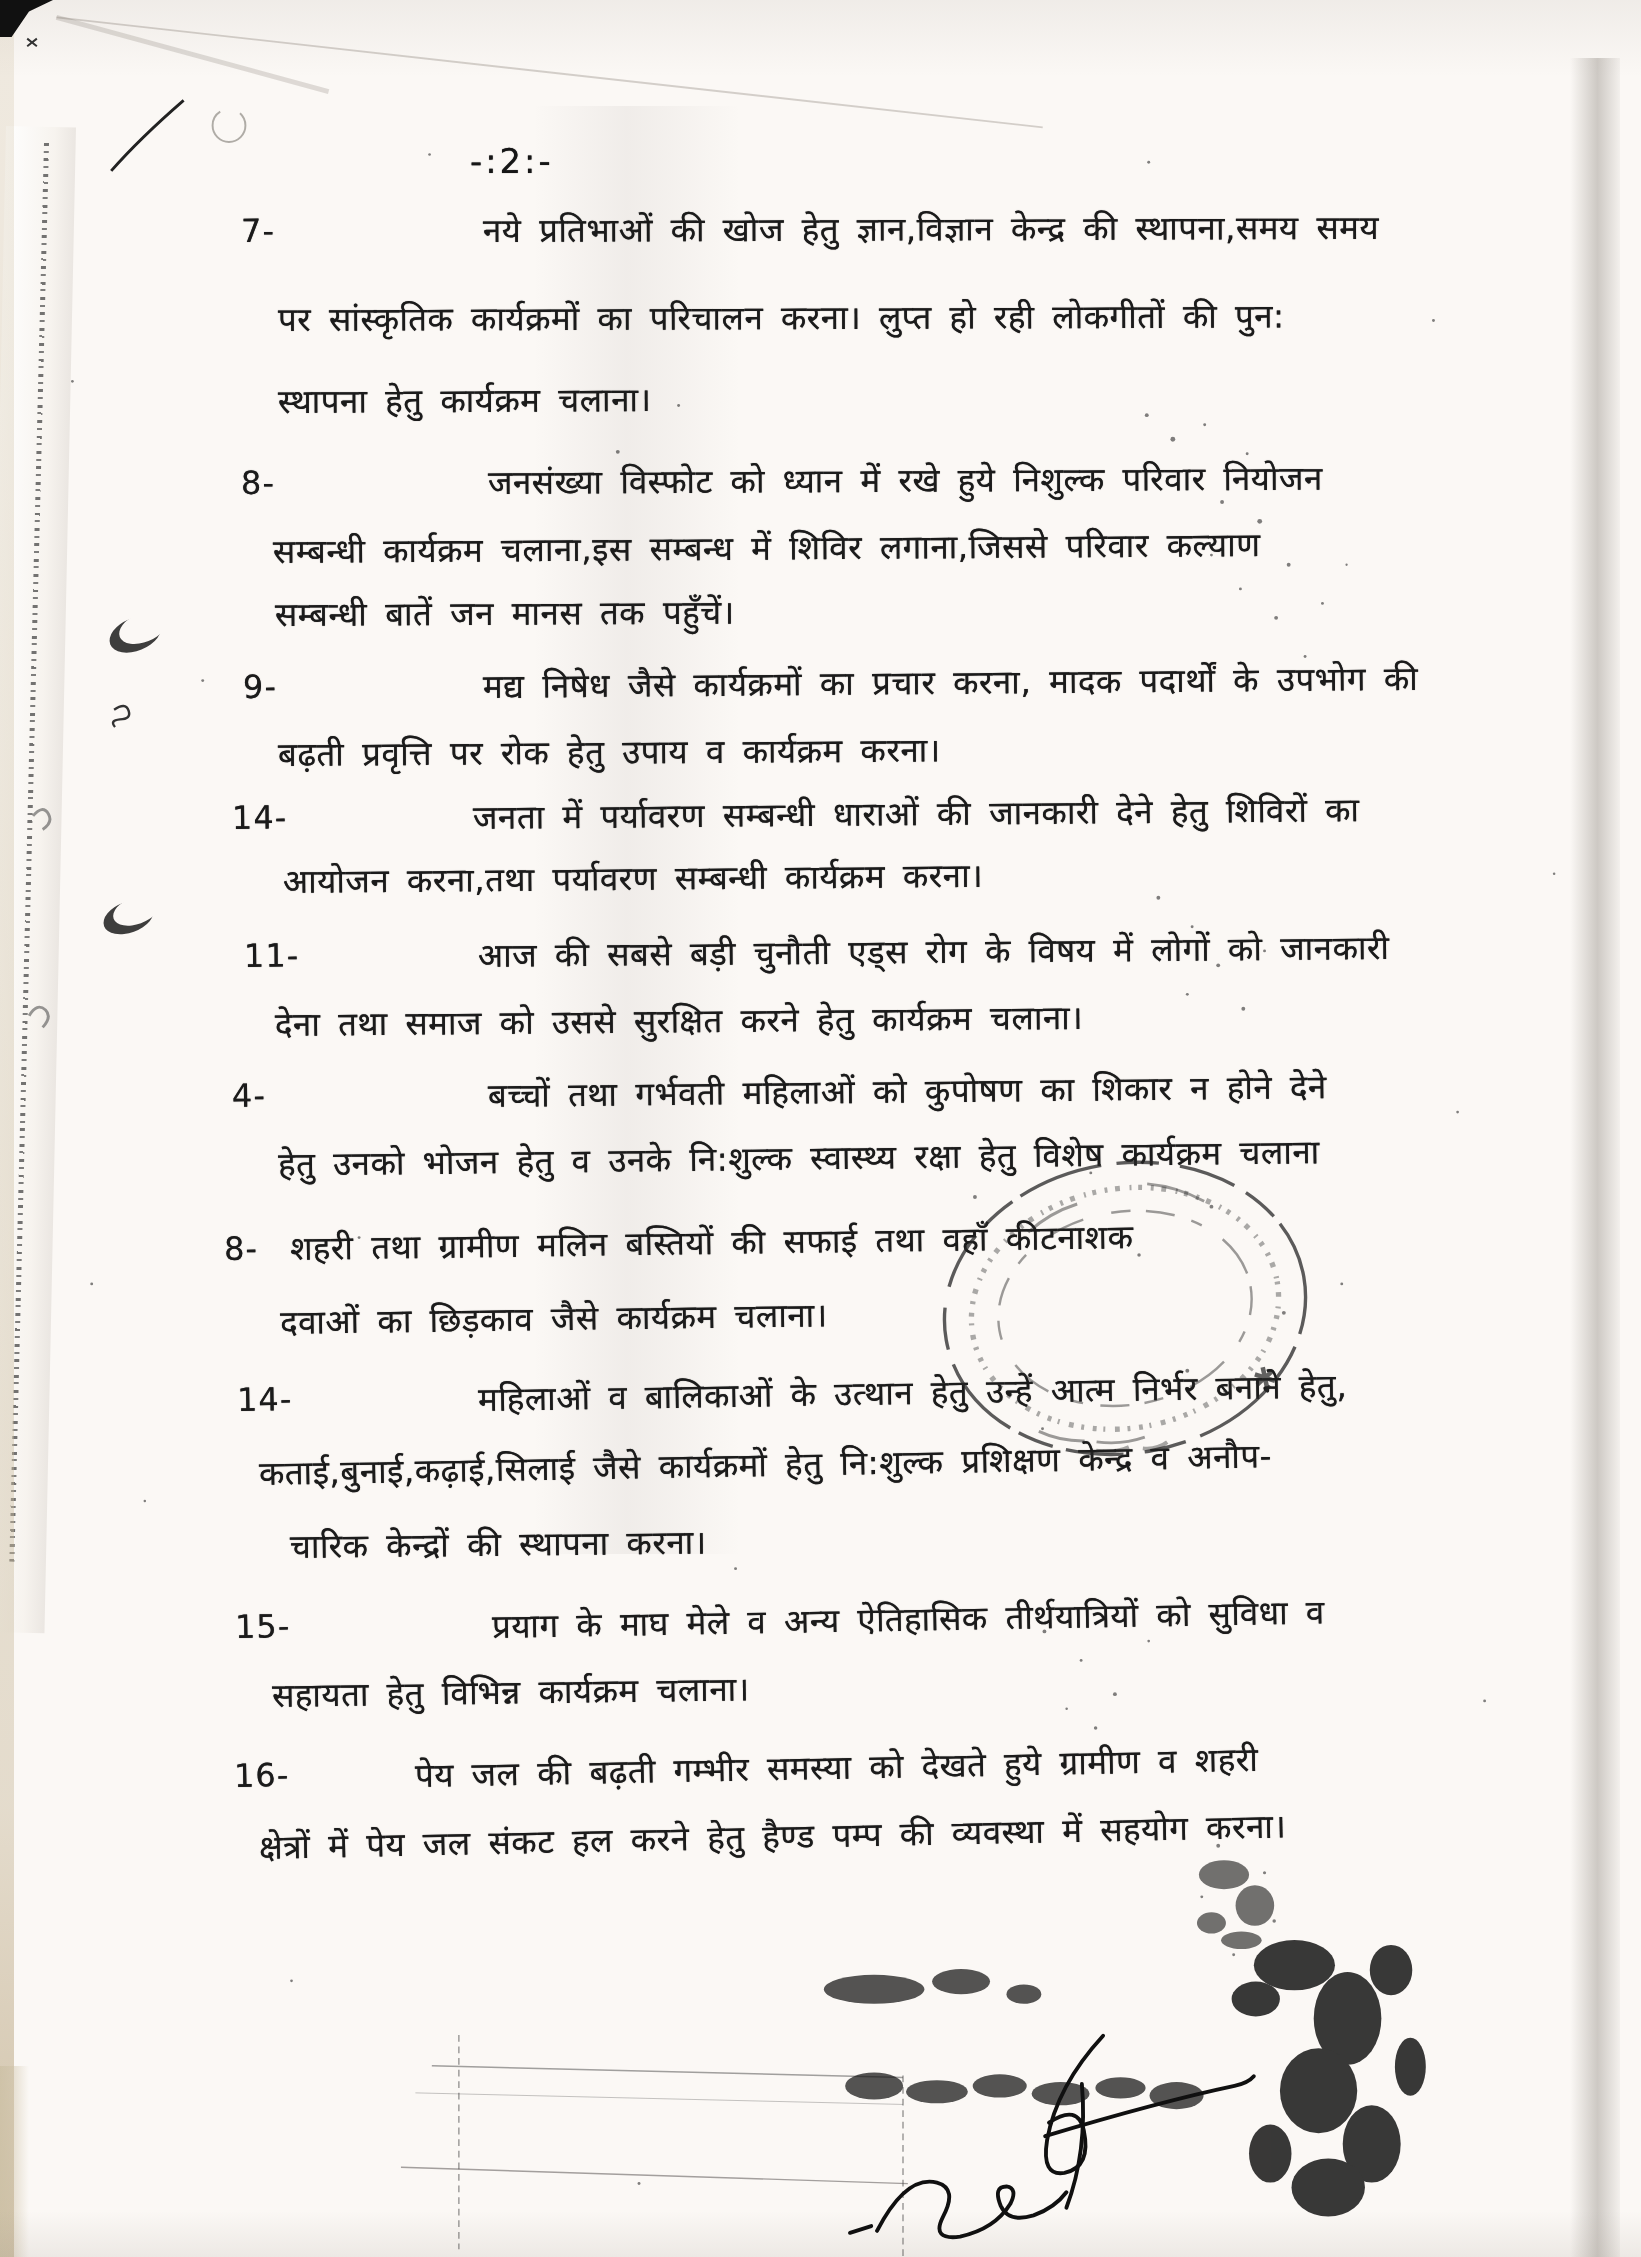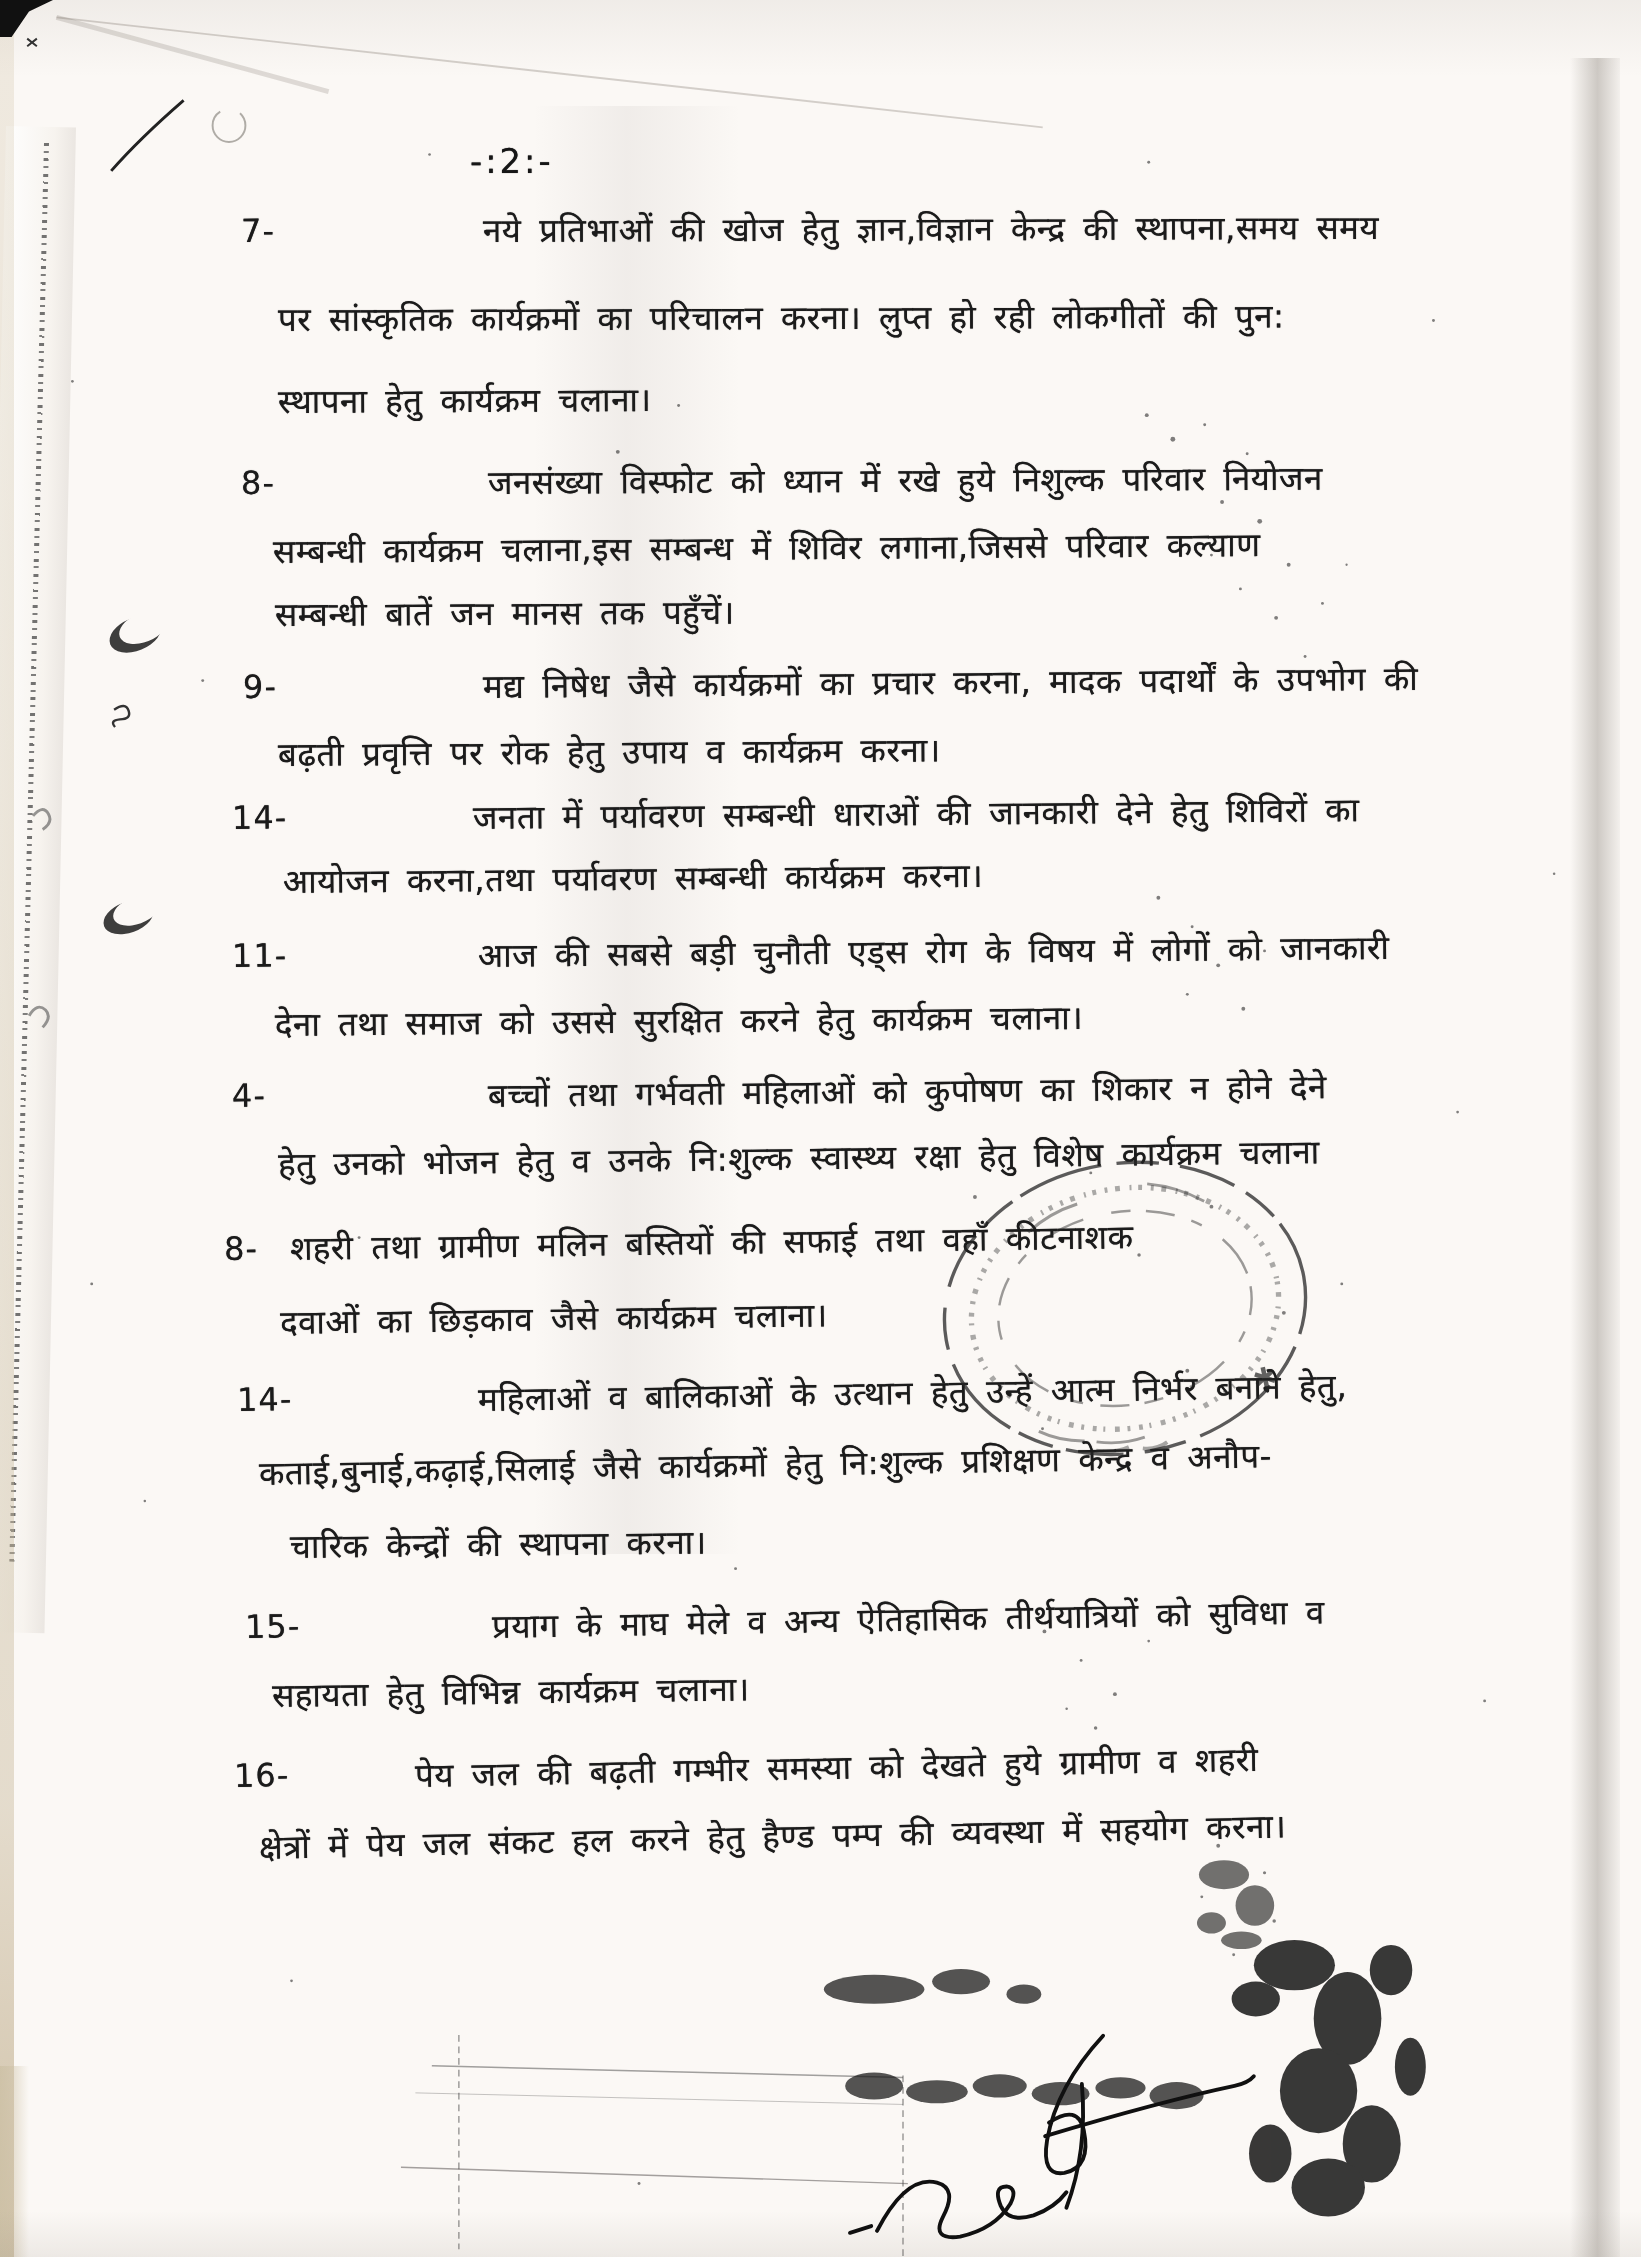--- a/index.html
+++ b/index.html
@@ -82,25 +82,25 @@
   <div class="artifact tanstrip"></div>
   <div class="artifact bottomband"></div>
   <div class="artifact cornerblack"></div>
 
   <div class="pageno" style="left:470px;top:141px;transform:rotate(-0.2deg)">-:2:-</div>
 
   <span class="num" style="left:241px;top:210px;transform:rotate(-0.2deg)">7-</span>
   <span class="num" style="left:241px;top:462px;transform:rotate(-0.3deg)">8-</span>
   <span class="num" style="left:243px;top:666px;transform:rotate(-0.5deg)">9-</span>
   <span class="num" style="left:232px;top:797px;transform:rotate(-0.5deg)">14-</span>
-  <span class="num" style="left:232px;top:935px;transform:rotate(-0.5deg)">11-</span>
+  <span class="num" style="left:244px;top:935px;transform:rotate(-0.5deg)">11-</span>
   <span class="num" style="left:232px;top:1075px;transform:rotate(-0.6deg)">4-</span>
   <span class="num" style="left:224px;top:1228px;transform:rotate(-0.8deg)">8-</span>
   <span class="num" style="left:237px;top:1379px;transform:rotate(-0.9deg)">14-</span>
-  <span class="num" style="left:245px;top:1606px;transform:rotate(-1deg)">15-</span>
+  <span class="num" style="left:235px;top:1606px;transform:rotate(-1deg)">15-</span>
   <span class="num" style="left:234px;top:1755px;transform:rotate(-1.1deg)">16-</span>
 
   <div class="line" style="left:483px;top:210px;transform:rotate(-0.2deg)">नये प्रतिभाओं की खोज हेतु ज्ञान,विज्ञान केन्द्र की स्थापना,समय समय</div>
   <div class="line" style="left:278px;top:299px;transform:rotate(-0.2deg)">पर सांस्कृतिक कार्यक्रमों का परिचालन करना।  लुप्त हो रही लोकगीतों की पुन:</div>
   <div class="line" style="left:278px;top:381px;transform:rotate(-0.3deg)">स्थापना हेतु कार्यक्रम चलाना।</div>
 
   <div class="line" style="left:488px;top:462px;transform:rotate(-0.3deg)">जनसंख्या विस्फोट को ध्यान में रखे हुये निशुल्क परिवार नियोजन</div>
   <div class="line" style="left:273px;top:531px;transform:rotate(-0.4deg)">सम्बन्धी कार्यक्रम चलाना,इस सम्बन्ध में शिविर लगाना,जिससे परिवार कल्याण</div>
   <div class="line" style="left:275px;top:594px;transform:rotate(-0.3deg)">सम्बन्धी बातें जन मानस तक पहुँचें।</div>
 

